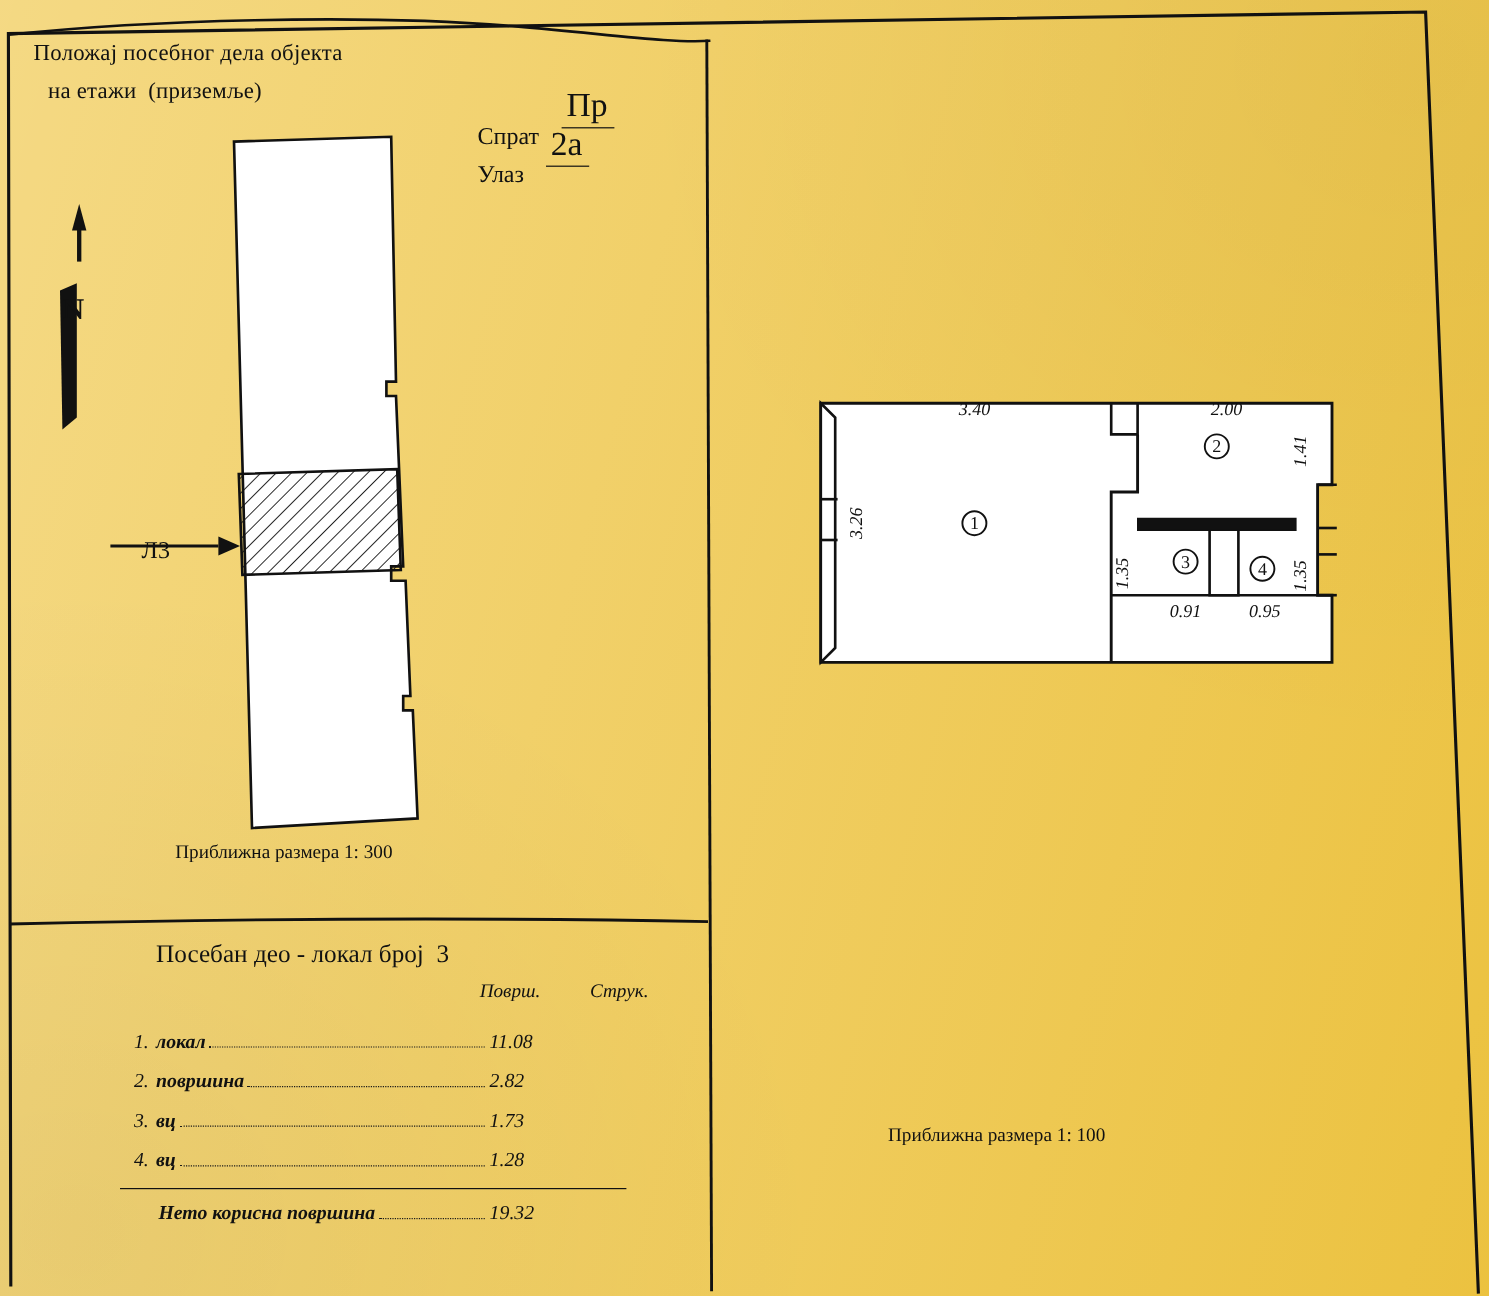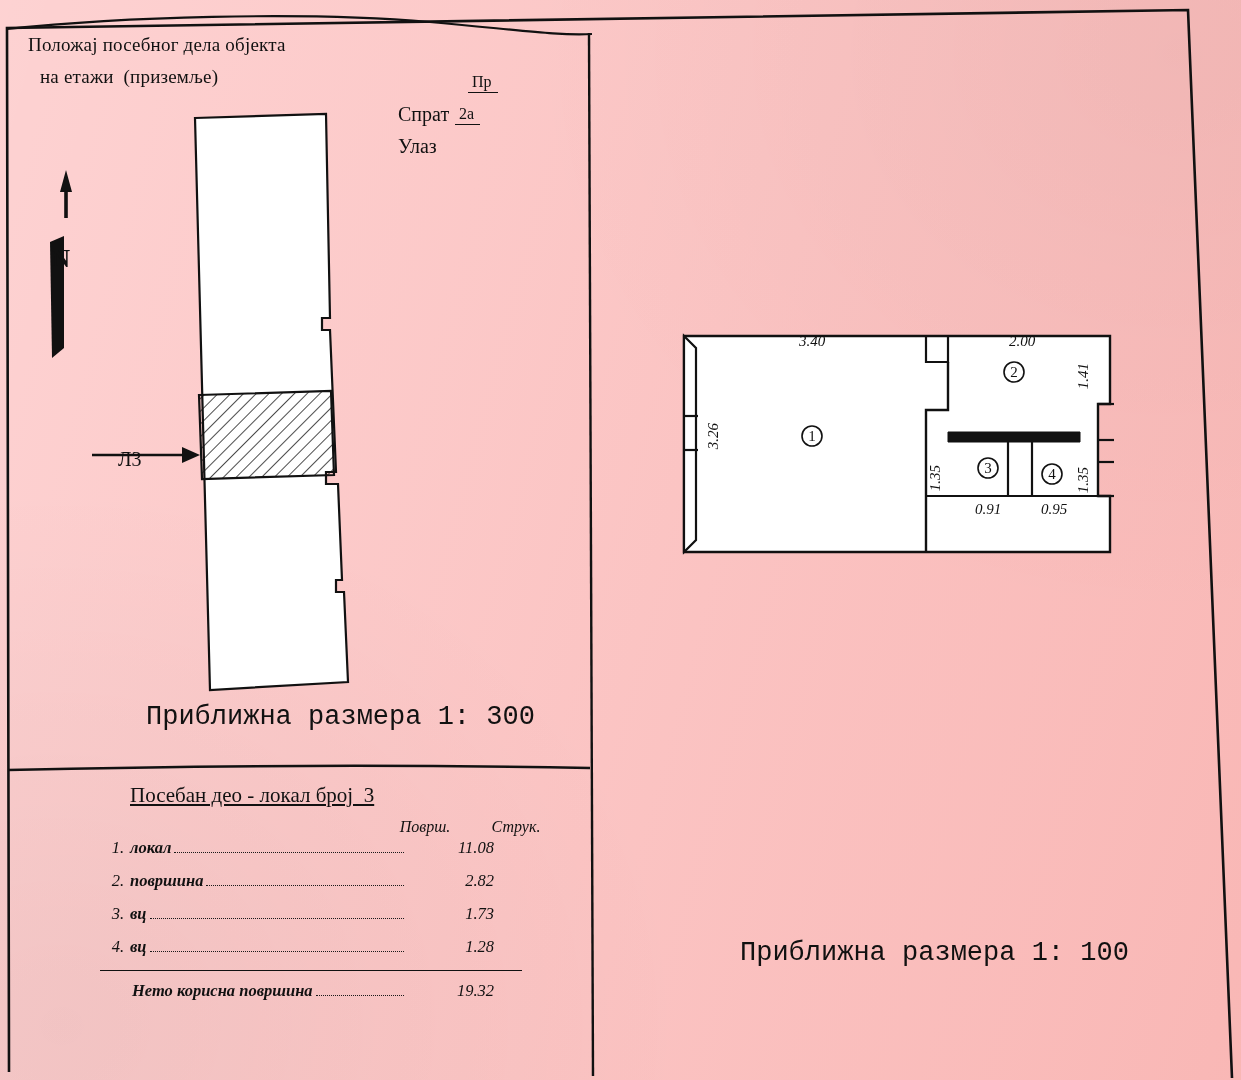--- a/index.html
+++ b/index.html
@@ -8,21 +8,21 @@
     background: #ffffff;
   }
   body {
     font-family: "Liberation Serif", serif;
     color: #111111;
   }
   #sheet {
     position: relative;
     width: 1241px;
     height: 1080px;
-    background: #fca5a5;
+    background: #eab308;
     overflow: hidden;
   }
   
   #sheet:before {
     content: "";
     position: absolute;
     left: 0; top: 0; right: 0; bottom: 0;
     background:
       radial-gradient(ellipse at 5% 95%, rgba(0,0,0,0.045), rgba(0,0,0,0) 38%),
       radial-gradient(ellipse at 95% 5%, rgba(0,0,0,0.035), rgba(0,0,0,0) 40%),
@@ -45,56 +45,54 @@
   }
   .title-line {
     font-size: 19px;
     letter-spacing: 0.2px;
   }
   .field-label {
     font-size: 20px;
     margin-top: 29px;
   }
   .field-val {
-    font-size: 16px;
+    font-size: 28px;
     border-bottom: 1.6px solid #111;
     padding: 0 6px 1px 4px;
     font-family: Liberation Serif, serif;
   }
   .scale-cap {
-    font-size: 27px;
-    font-family: Liberation Mono, monospace;
+    font-size: 16px;
   }
   .north-letter {
     font-size: 25px;
     font-weight: 700;
   }
   .lz-label {
     font-size: 20px;
   }
 
   
   .tbl-title {
     font-size: 21px;
-    text-decoration: underline;
   }
   .tbl {
     position: absolute;
     left: 100px;
     top: 818px;
     width: 450px;
     font-style: italic;
     font-size: 16.5px;
   }
   .tbl .hdr {
     display: flex;
     justify-content: flex-end;
     gap: 26px;
     padding-right: 4px;
-    margin-bottom: 2px;
+    margin-bottom: 22px;
   }
   .tbl .hdr span {
     font-style: italic;
     font-size: 16px;
   }
   .tbl .hdr .h1 { width: 70px; text-align: center; }
   .tbl .hdr .h2 { width: 60px; text-align: center; }
 
   .row {
     display: flex;
@@ -111,21 +109,21 @@
     font-weight: bold;
   }
   .row .dots {
     flex: 1 1 auto;
     border-bottom: 1.5px dotted #1a1a1a;
     margin: 0 4px 4px 3px;
     height: 0.72em;
   }
   .row .pov {
     width: 86px;
-    text-align: right;
+    text-align: left;
   }
   .row .strk {
     width: 56px;
     text-align: center;
   }
   .total-sep {
     border-top: 1.4px solid #111;
     margin: 6px 0 10px 0;
     width: 422px;
   }

